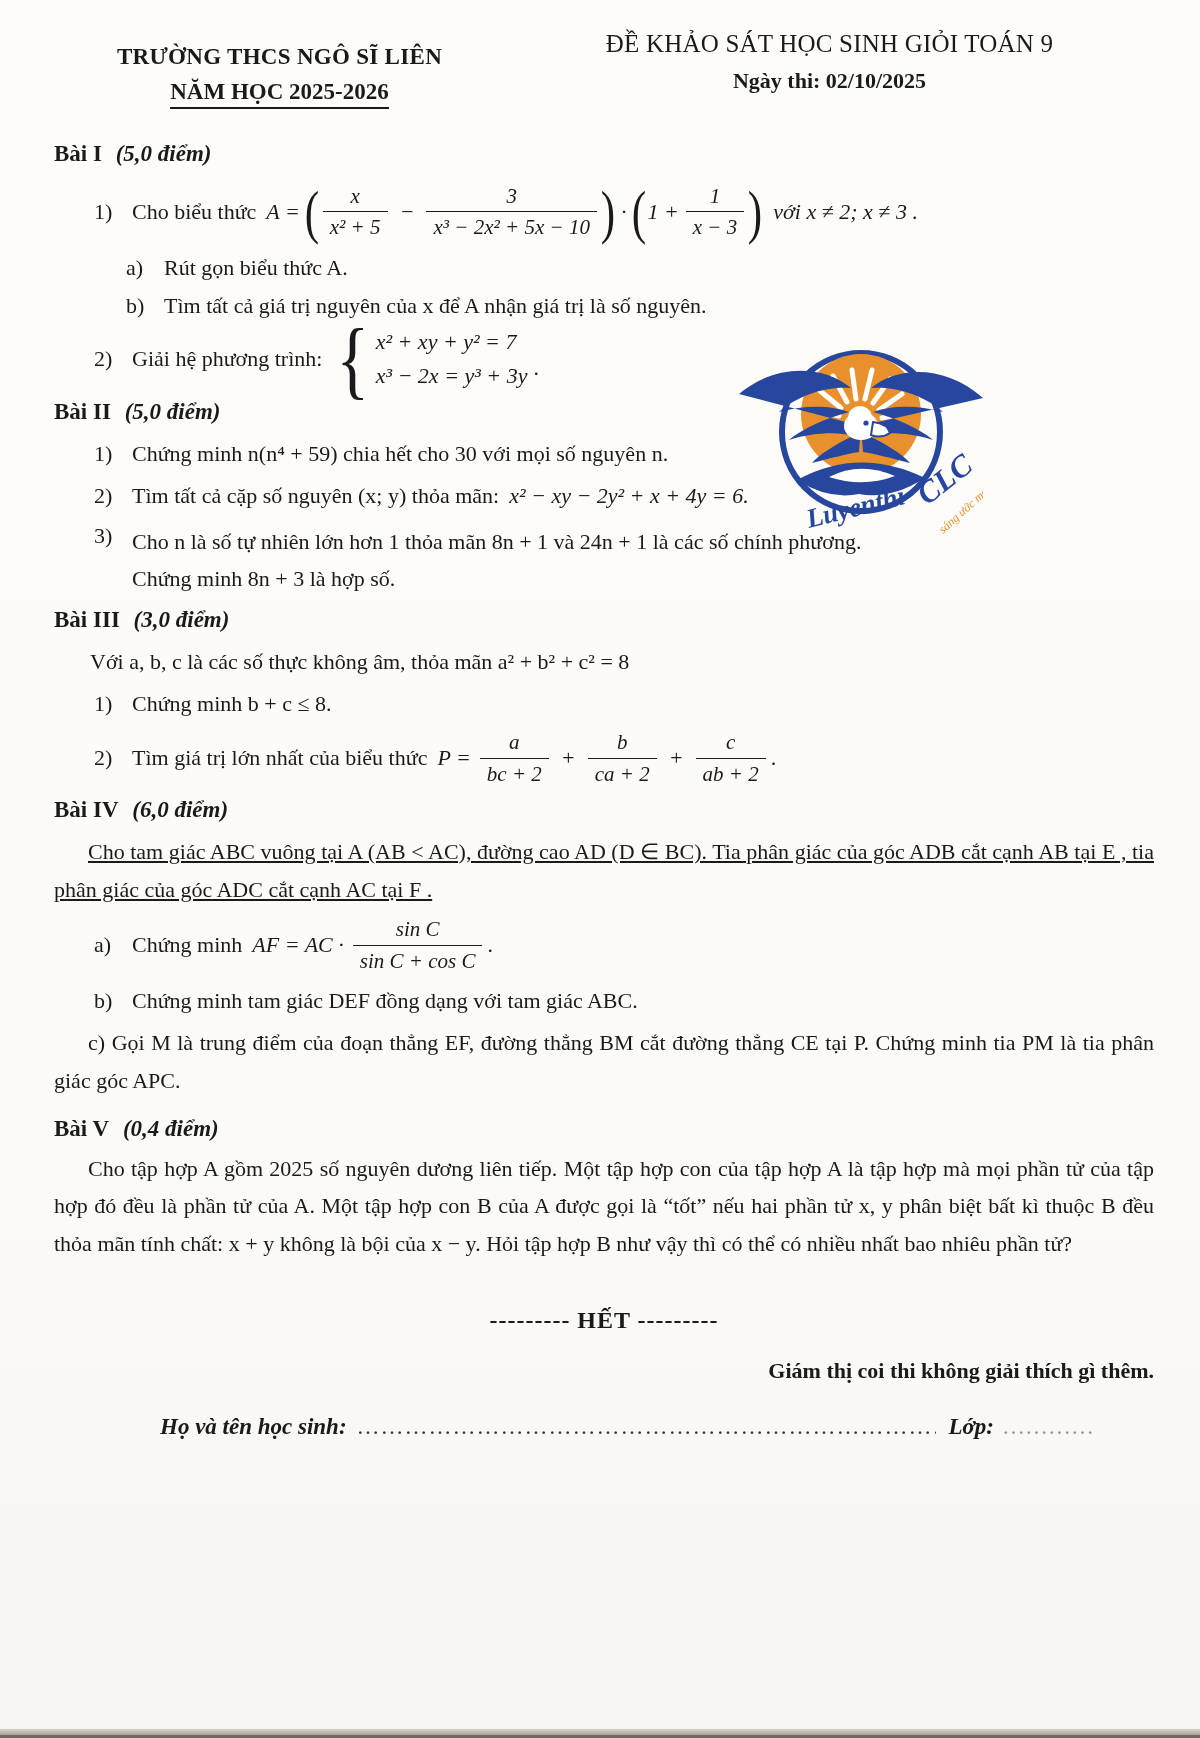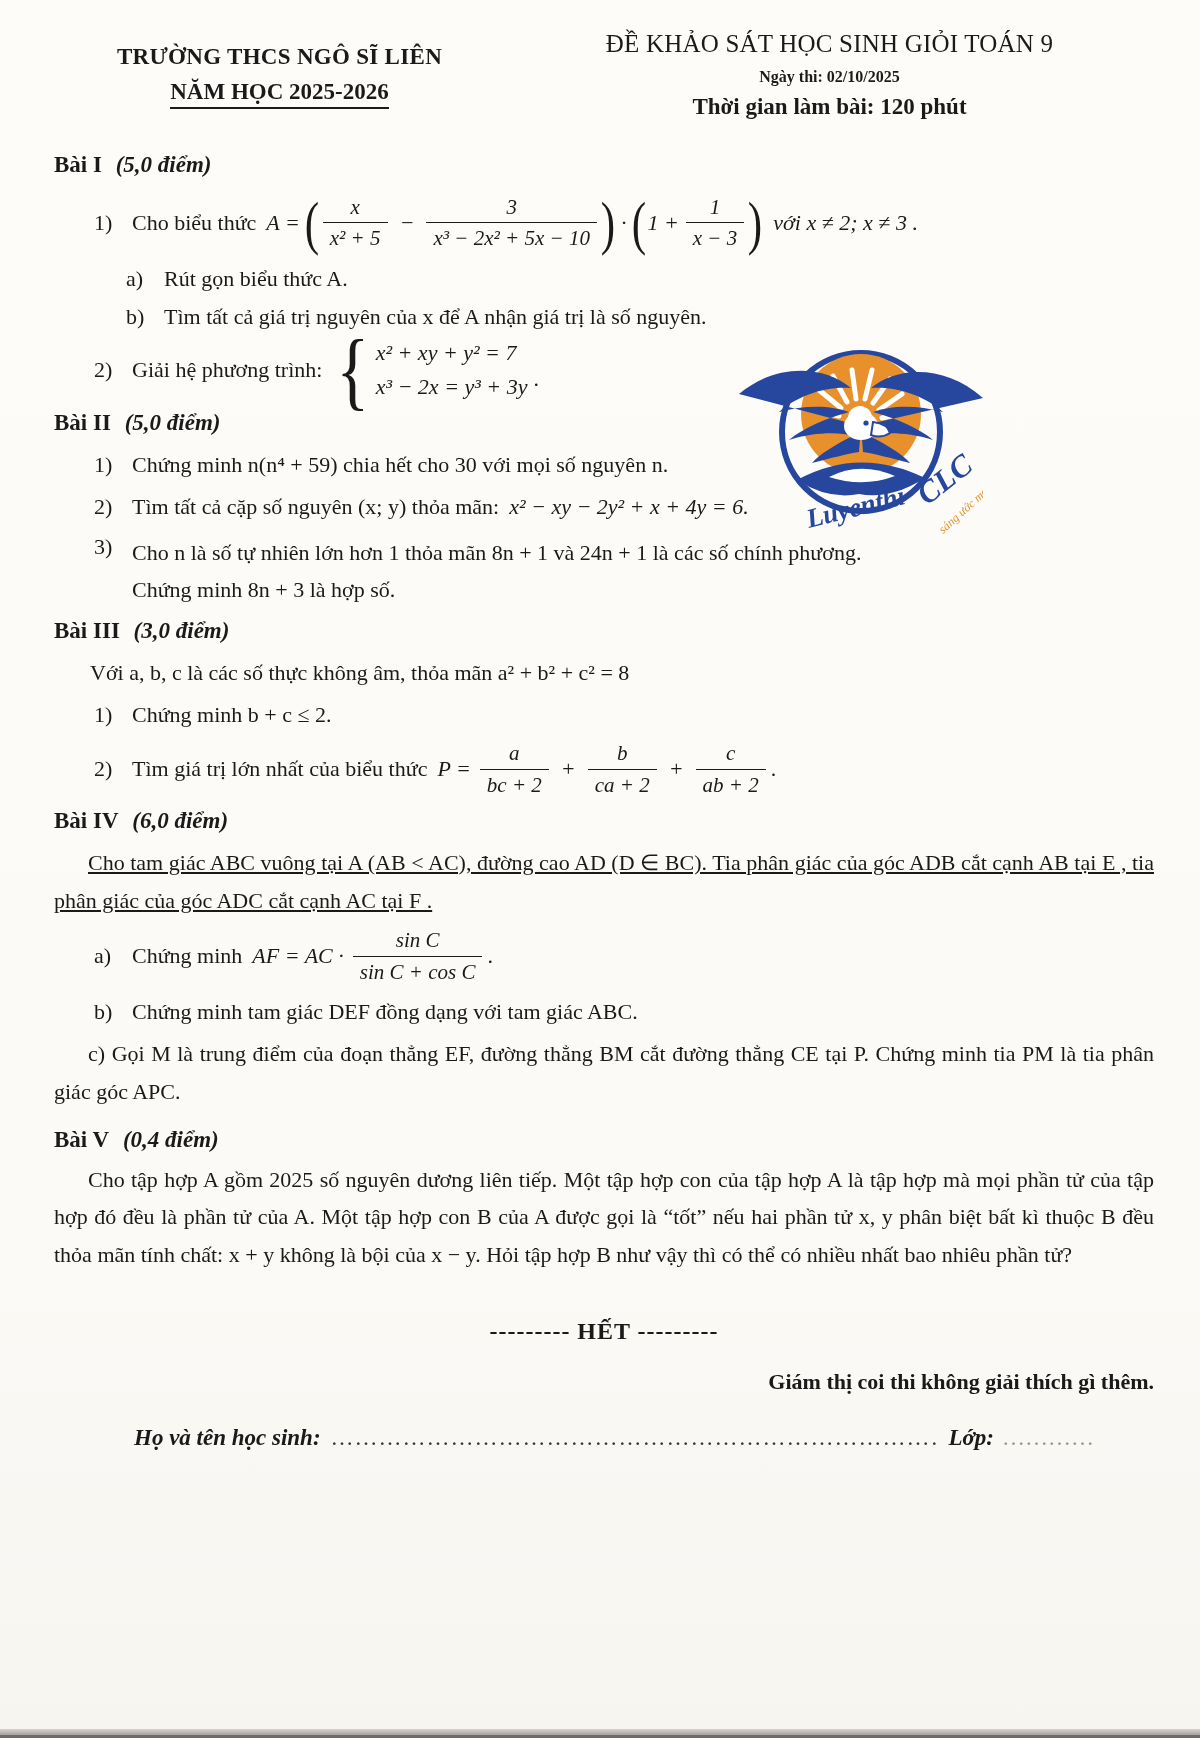--- a/index.html
+++ b/index.html
@@ -12,21 +12,21 @@
   .content { position:relative; z-index:2; padding:30px 46px 0 54px; }
 
   
   .hdr { display:flex; }
   .hdr-left { width:41%; text-align:center; padding-top:14px; }
   .school { font-weight:bold; font-size:23px; letter-spacing:.3px; }
   .year { display:inline-block; font-weight:bold; font-size:23px; margin-top:9px;
           border-bottom:2.5px solid #1a1a1a; padding-bottom:2px; }
   .hdr-right { width:59%; text-align:center; }
   .extitle { font-weight:normal; font-size:25px; letter-spacing:.2px; }
-  .exdate { font-weight:bold; font-size:16px; margin-top:10px; }
+  .exdate { font-weight:bold; font-size:22px; margin-top:10px; }
   .exdur { font-weight:bold; font-size:23px; margin-top:8px; }
 
   
   .sec-h { font-size:23px; margin-top:10px; }
   .sec-title { font-weight:bold; }
   .sec-points { font-weight:bold; font-style:italic; margin-left:8px; }
 
   .item { display:flex; align-items:center; margin:12px 0 0 40px; font-size:22px; }
   .ilabel { flex:none; width:38px; }
   .sub { margin-left:72px; }
@@ -49,21 +49,21 @@
   .enddot { align-self:flex-end; margin:0 0 8px 6px; }
 
   .para { font-size:22px; line-height:1.72; text-align:justify; margin-top:12px;
           text-indent:34px; }
   .hang { display:flex; align-items:flex-start; margin:12px 0 0 40px; font-size:22px; }
   .hang .htext { line-height:1.7; }
 
   
   .het { text-align:center; font-weight:bold; font-size:24px; margin-top:44px; letter-spacing:1px; }
   .invig { text-align:right; font-weight:bold; font-size:22px; margin-top:24px; }
-  .nameline { display:flex; align-items:baseline; font-size:23px; margin:30px 60px 0 80px; }
+  .nameline { display:flex; align-items:baseline; font-size:23px; margin:30px 60px 0 106px; }
   .nlabel { font-weight:bold; font-style:italic; flex:none; margin-right:10px; }
   .ndots { letter-spacing:1px; overflow:hidden; white-space:nowrap; flex:1; color:#333; }
   .clabel { font-weight:bold; font-style:italic; flex:none; margin:0 8px 0 12px; }
   .cdots { color:#9a968f; flex:none; }
 
   
   .logo { position:absolute; left:733px; top:330px; width:250px; z-index:1; }
   .logo text { font-family:"Liberation Serif", serif; }
 
   .scan-edge { position:absolute; left:0; right:0; bottom:0; height:9px; z-index:3;
@@ -106,21 +106,20 @@
   <div class="content">
 
     <div class="hdr">
       <div class="hdr-left">
         <div class="school">TRƯỜNG THCS NGÔ SĨ LIÊN</div>
         <div><span class="year">NĂM HỌC 2025-2026</span></div>
       </div>
       <div class="hdr-right">
         <div class="extitle">ĐỀ KHẢO SÁT HỌC SINH GIỎI TOÁN 9</div>
         <div class="exdate">Ngày thi: 02/10/2025</div>
-        <div class="exdur">Thời gian làm bài: 120 phút</div>
       </div>
     </div>
 
     <div class="sec">
       <div class="sec-h" style="margin-top:32px;">
         <span class="sec-title">Bài I</span>
         <span class="sec-points">(5,0 điểm)</span>
       </div>
 
       <div class="item" style="margin-top:16px;">
@@ -200,21 +199,21 @@
     <div class="sec">
       <div class="sec-h">
         <span class="sec-title">Bài III</span>
         <span class="sec-points">(3,0 điểm)</span>
       </div>
       <div class="item" style="margin-left:36px; margin-top:16px;">
         <span>Với a, b, c là các số thực không âm, thỏa mãn a² + b² + c² = 8</span>
       </div>
       <div class="item" style="margin-top:16px;">
         <span class="ilabel">1)</span>
-        <span>Chứng minh b + c ≤ 2.</span>
+        <span>Chứng minh b + c ≤ 8.</span>
       </div>
       <div class="item" style="margin-top:12px;">
         <span class="ilabel">2)</span>
         <span class="lead">Tìm giá trị lớn nhất của biểu thức</span>
         <span class="mrow">
           <span class="mi" style="margin-right:4px;">P =</span>
           <span class="frac">
             <span class="num">a</span>
             <span class="den">bc + 2</span>
           </span>

